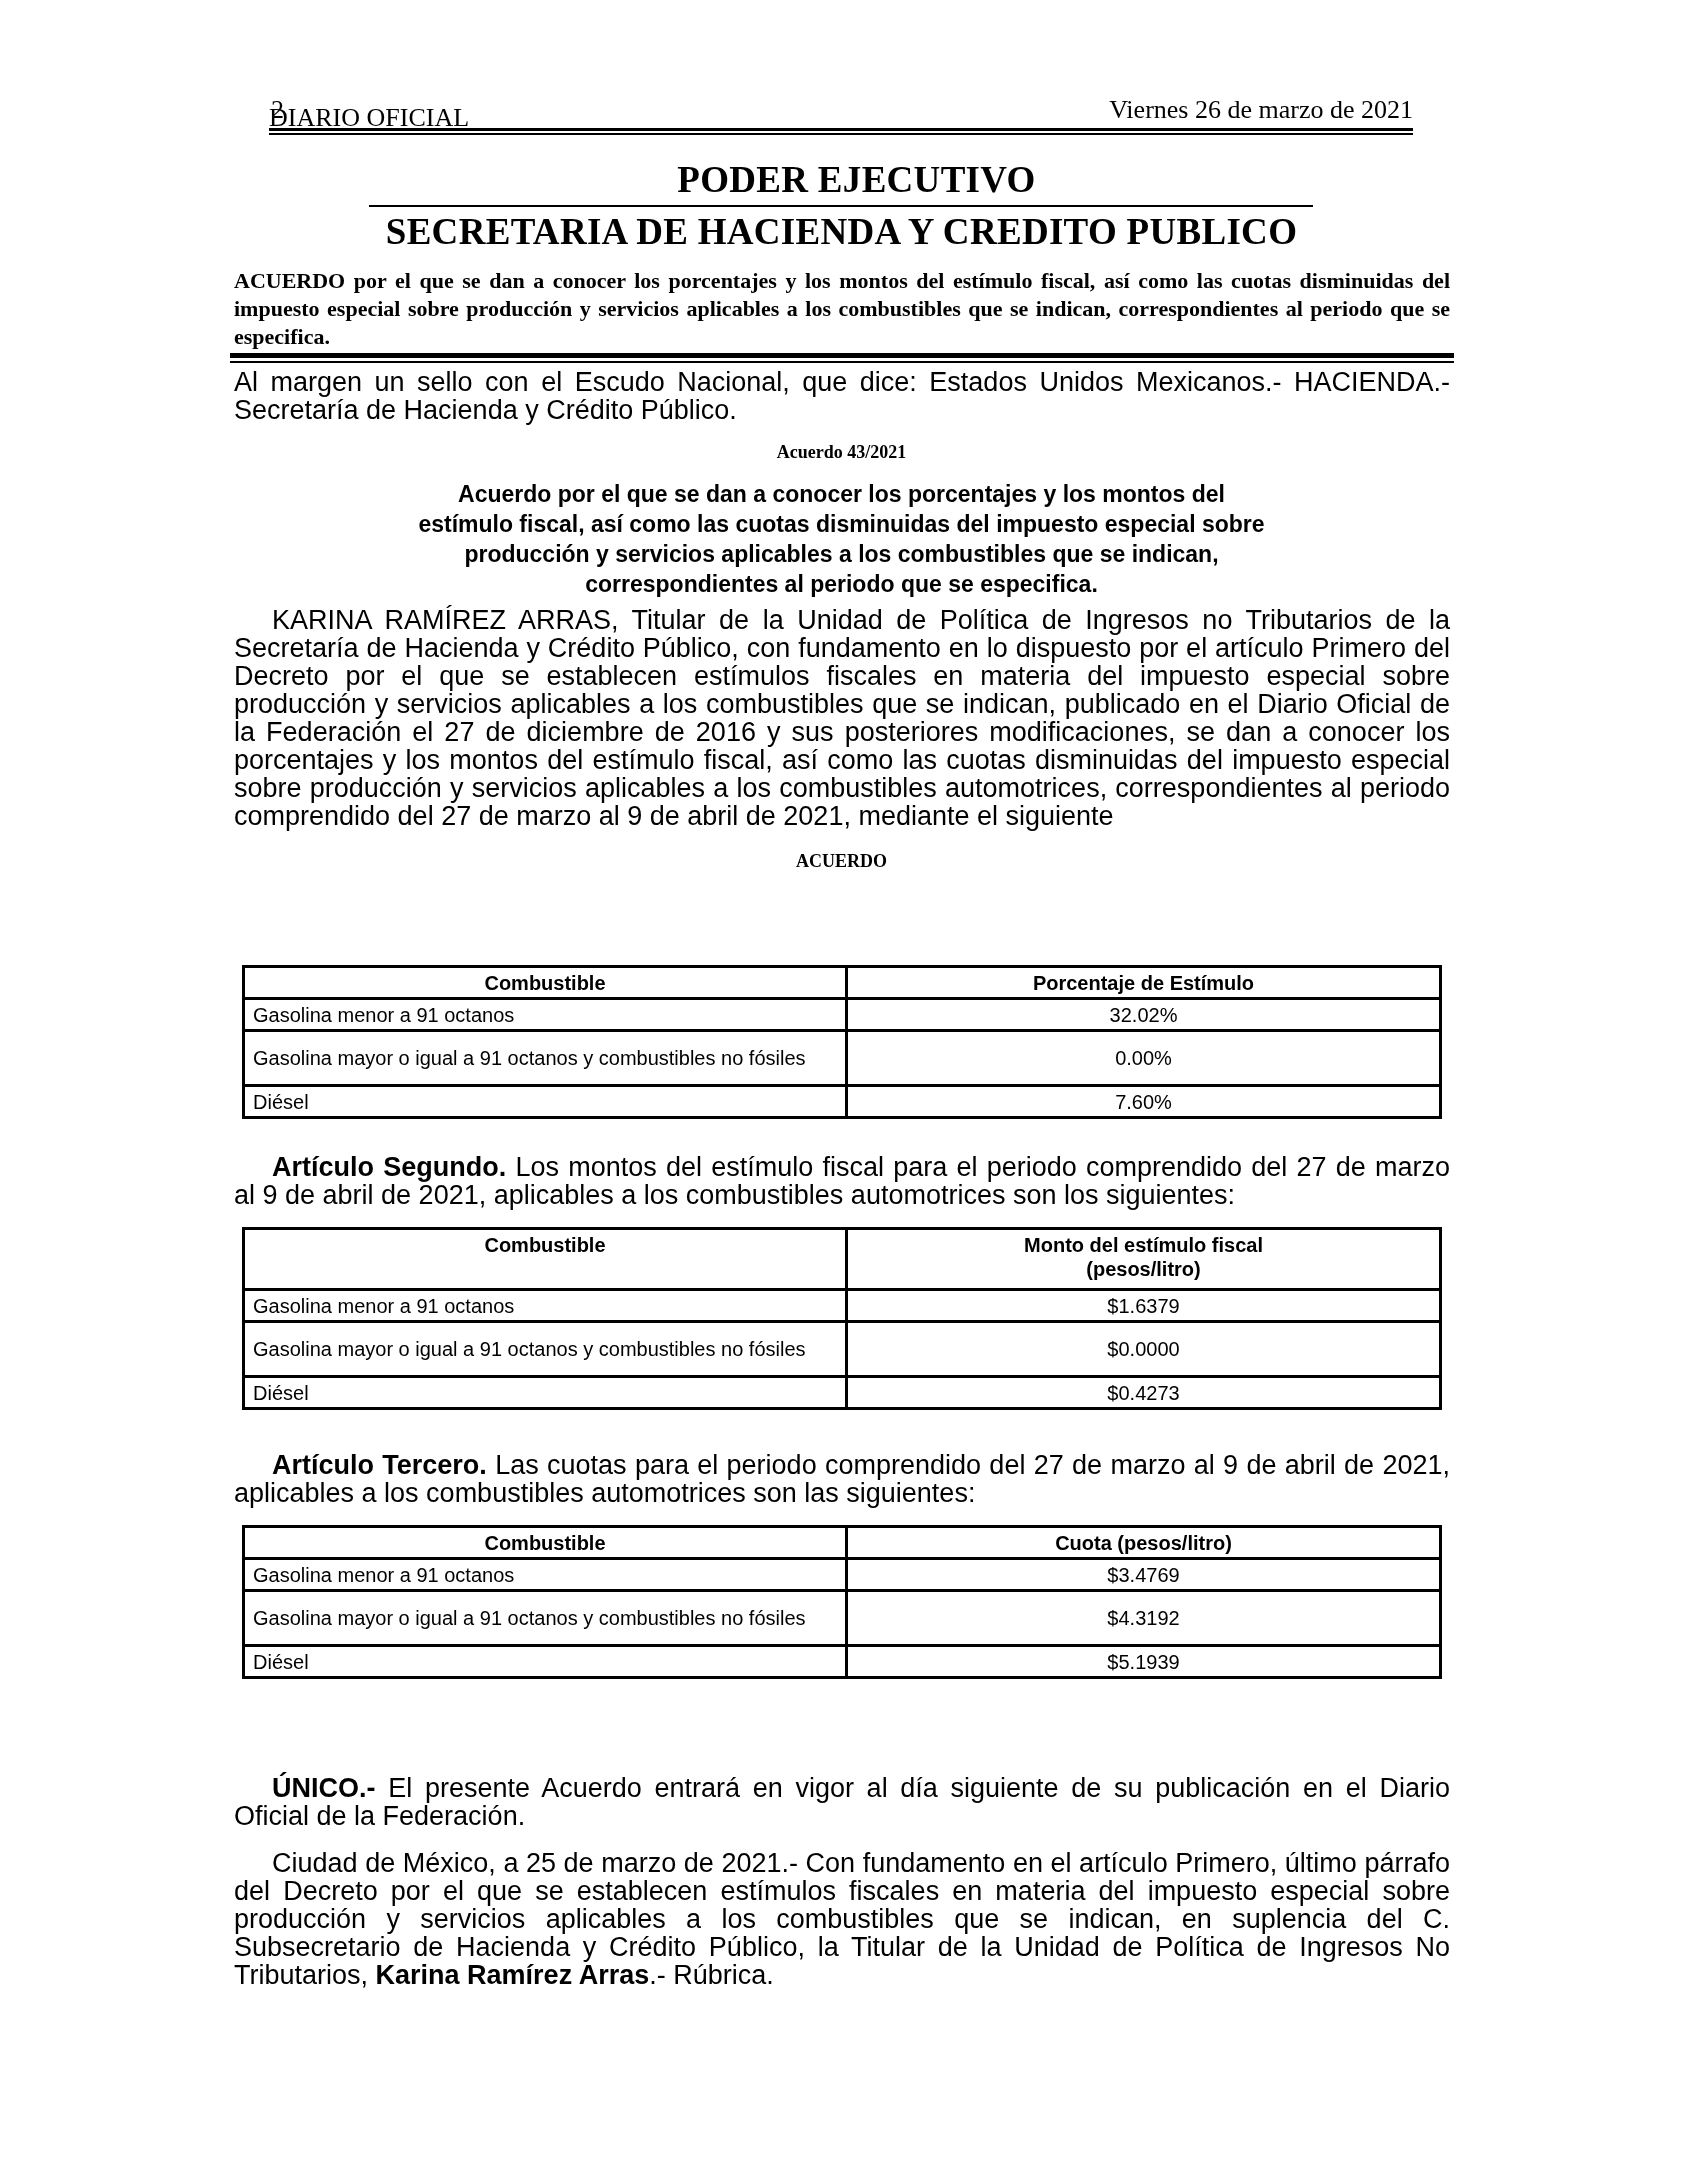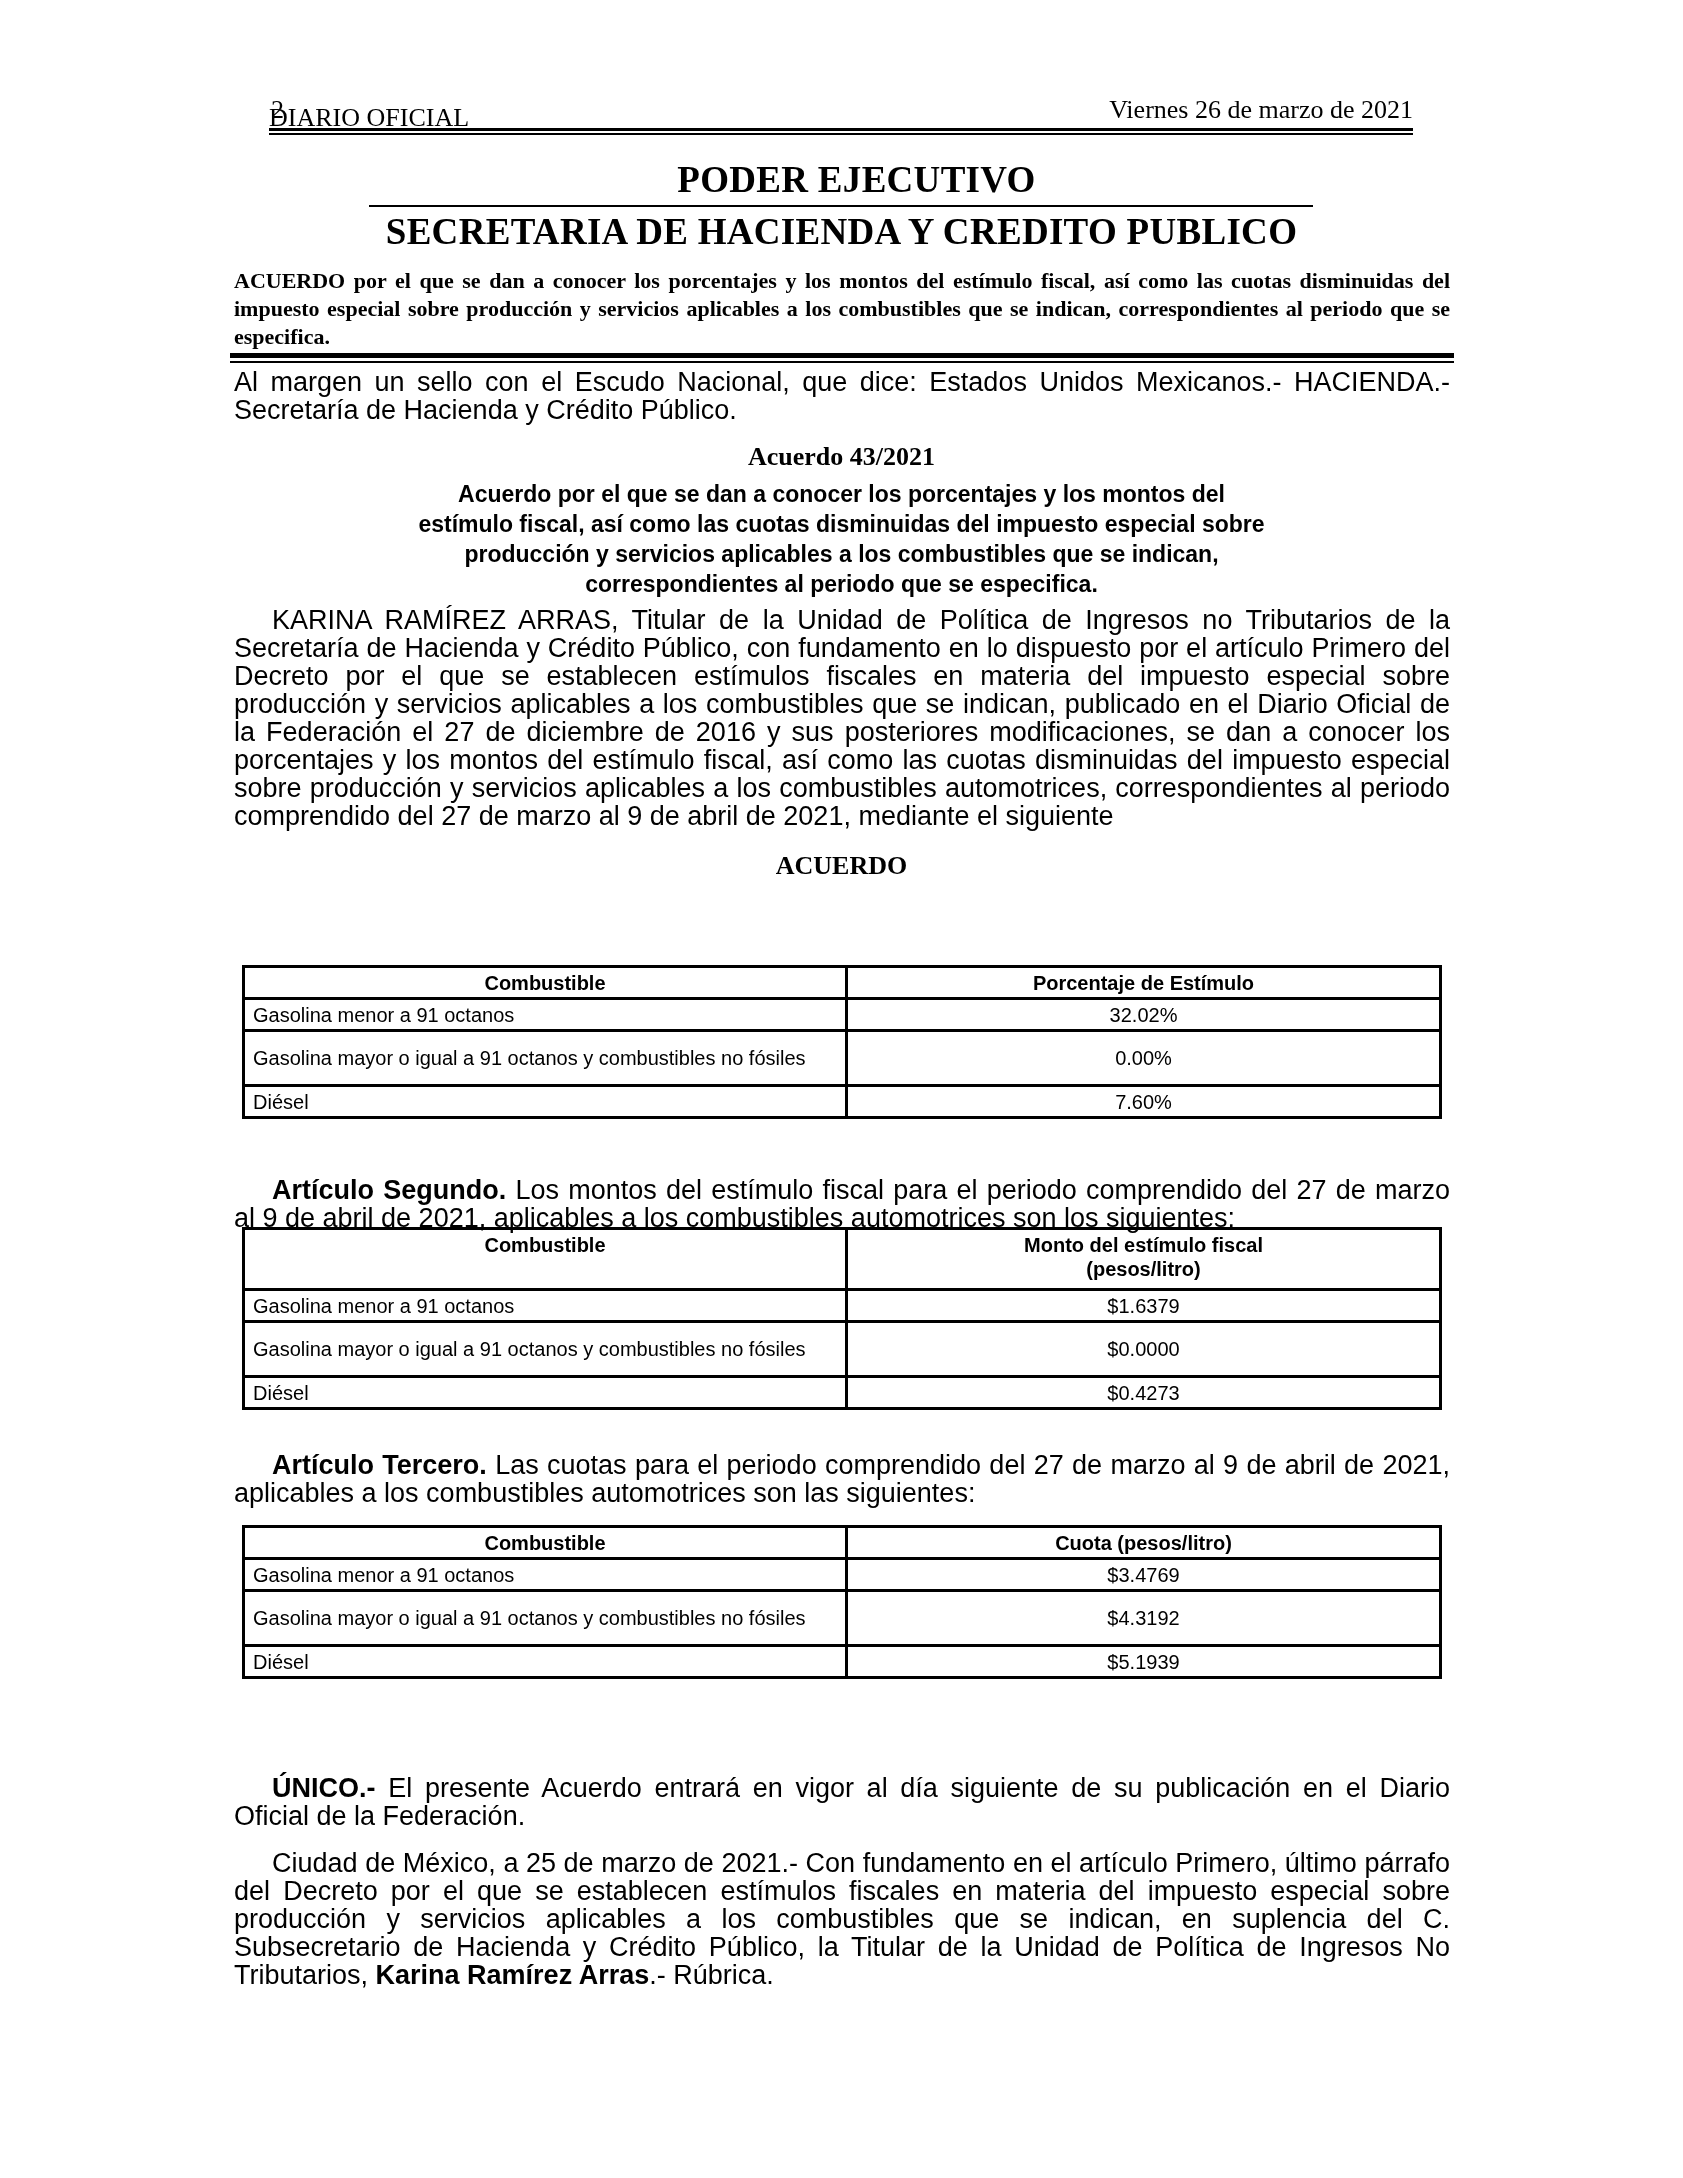--- a/index.html
+++ b/index.html
@@ -21,21 +21,21 @@
   .poder-rule { position: absolute; left: 369px; top: 205px; width: 944px; height: 2px; background: #000; }
   .secretaria { position: absolute; left: 0; width: 1683px; top: 204px; text-align: center; font-size: 37px; font-weight: bold; letter-spacing: 0.3px; margin-top: 6px; }
 
   
   .summary { position: absolute; left: 234px; top: 267px; width: 1216px; font-size: 22px; font-weight: bold; line-height: 28px; text-align: justify; }
   .sum-rule-1 { position: absolute; left: 230px; top: 353px; width: 1224px; height: 5px; background: #000; }
   .sum-rule-2 { position: absolute; left: 230px; top: 361px; width: 1224px; height: 2px; background: #000; }
 
   .para { position: absolute; left: 234px; width: 1216px; font-size: 27px; line-height: 28px; text-align: justify; }
   .para .ind { display: inline-block; width: 38px; }
-  .center-serif-bold { position: absolute; left: 0; width: 1683px; text-align: center; font-size: 26px; font-weight: bold; }
+  .center-serif-bold { position: absolute; left: 0; width: 1683px; text-align: center; font-size: 18px; font-weight: bold; }
 
   .acuerdo-title { position: absolute; left: 416px; width: 851px; top: 479px; text-align: center; font-size: 23px; font-weight: bold; line-height: 30px; }
 
   
   table.dt { position: absolute; left: 242px; width: 1200px; border-collapse: collapse; font-size: 20px; }
   table.dt td, table.dt th { border: 3px solid #000; padding: 0 8px; line-height: 24px; vertical-align: middle; }
   table.dt th { font-weight: bold; text-align: center; }
   table.dt td.c1 { width: 584px; text-align: justify; text-align-last: left; }
   table.dt td.c2 { text-align: center; }
   table.dt th.c1 { width: 584px; }
@@ -87,21 +87,21 @@
       <td class="c1">Gasolina mayor o igual a 91 octanos y combustibles no fósiles</td>
       <td class="c2">0.00%</td>
     </tr>
     <tr style="height:32px;">
       <td class="c1">Diésel</td>
       <td class="c2">7.60%</td>
     </tr>
   </tbody>
     </table>
 
-  <div class="para sans" style="top:1153px;margin-top:23px;"><span class="ind"></span><b>Artículo Segundo.</b><span> Los montos del estímulo fiscal para el periodo comprendido del 27 de marzo al 9 de abril de 2021, aplicables a los combustibles automotrices son los siguientes:</span></div>
+  <div class="para sans" style="top:1153px;"><span class="ind"></span><b>Artículo Segundo.</b><span> Los montos del estímulo fiscal para el periodo comprendido del 27 de marzo al 9 de abril de 2021, aplicables a los combustibles automotrices son los siguientes:</span></div>
 
   <table class="dt sans" style="top:1227px;">
     <tbody>
         <tr class="hdr2" style="height:61px;">
       <th class="c1" style="padding-top:3px;">Combustible</th>
       <th style="padding-top:3px;">
             <div>Monto del estímulo fiscal</div>
             <div>(pesos/litro)</div>
           </th>
     </tr>

